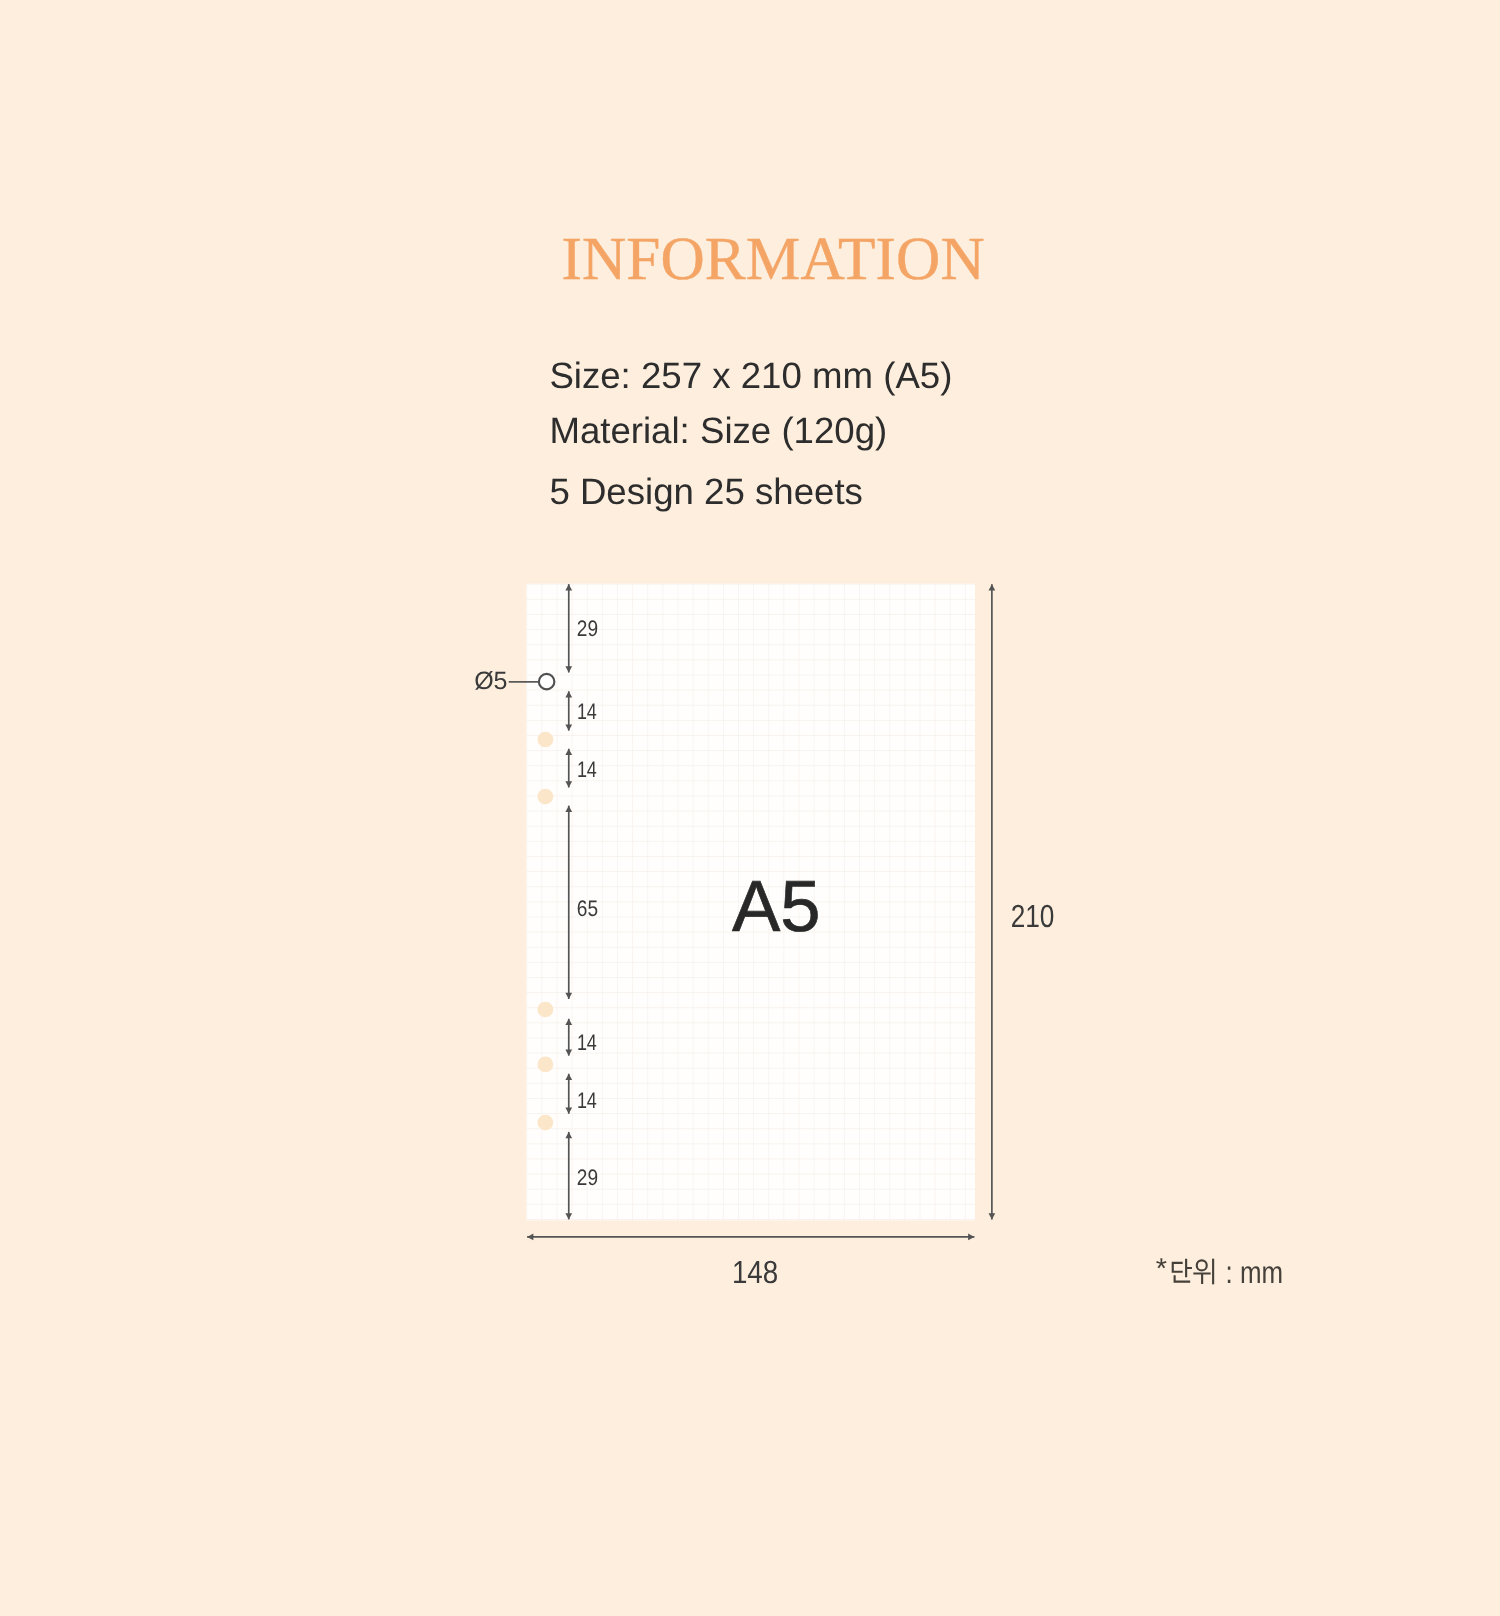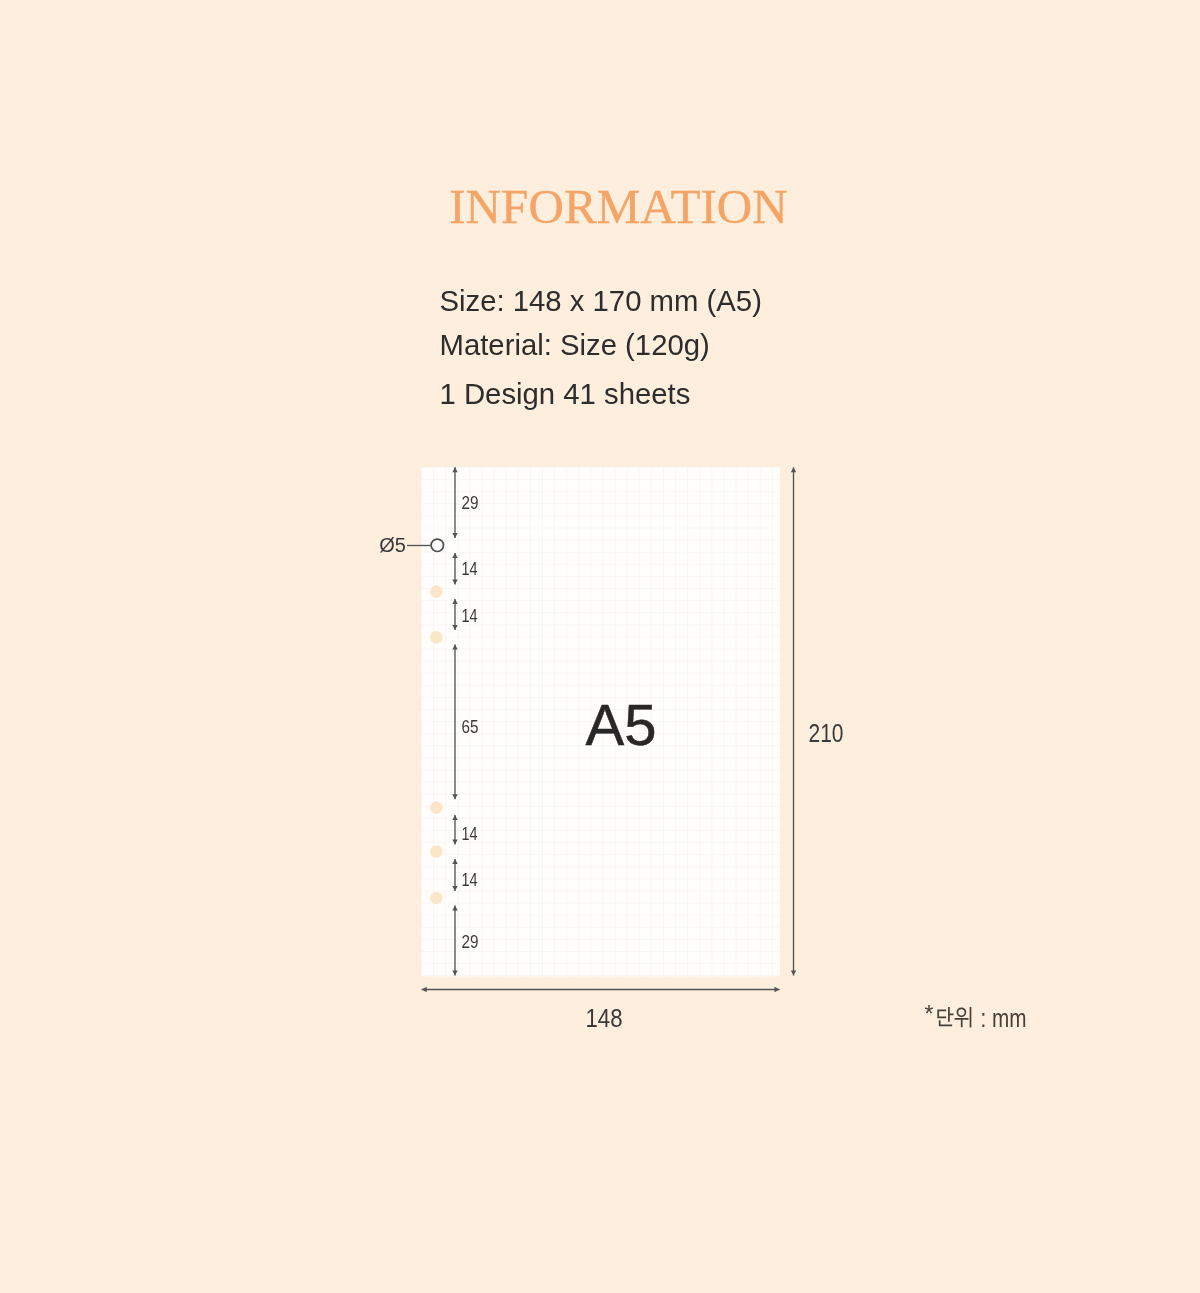--- a/index.html
+++ b/index.html
@@ -6,25 +6,25 @@
   body{width:1200px;height:1293px;background:#fdeedd;font-family:"Liberation Sans",sans-serif;position:relative;overflow:hidden;}
   .title{position:absolute;left:18px;top:178px;width:1201px;text-align:center;font-family:"Liberation Serif",serif;font-size:49px;color:#f4a566;letter-spacing:0.1px;-webkit-text-stroke:0.35px #f4a566;}
   .bl{position:absolute;left:439.5px;font-size:29.3px;color:#2d2d2d;white-space:nowrap;line-height:1;}
   svg{position:absolute;left:0;top:0;}
 </style>
 </head>
 <body>
 
 <div class="title">INFORMATION</div>
 
-<div class="bl" style="top:285.6px">Size: 148 x 170 mm (A5)</div>
+<div class="bl" style="top:285.6px">Size: 257 x 210 mm (A5)</div>
 
 <div class="bl" style="top:329.6px">Material: Size (120g)</div>
 
-<div class="bl" style="top:378.6px">1 Design 41 sheets</div>
+<div class="bl" style="top:378.6px">5 Design 25 sheets</div>
 
 <svg width="1200" height="1293" viewBox="0 0 1200 1293">
   <defs>
     <pattern id="grid" width="12.1" height="12.1" patternUnits="userSpaceOnUse" x="421" y="467">
       <path d="M12.1 0 H0 V12.1" fill="none" stroke="#f6efe9" stroke-width="1"></path>
     </pattern>
   </defs>
 
   <rect x="421" y="467" width="359" height="509.3" fill="#fffefd"></rect>
 

